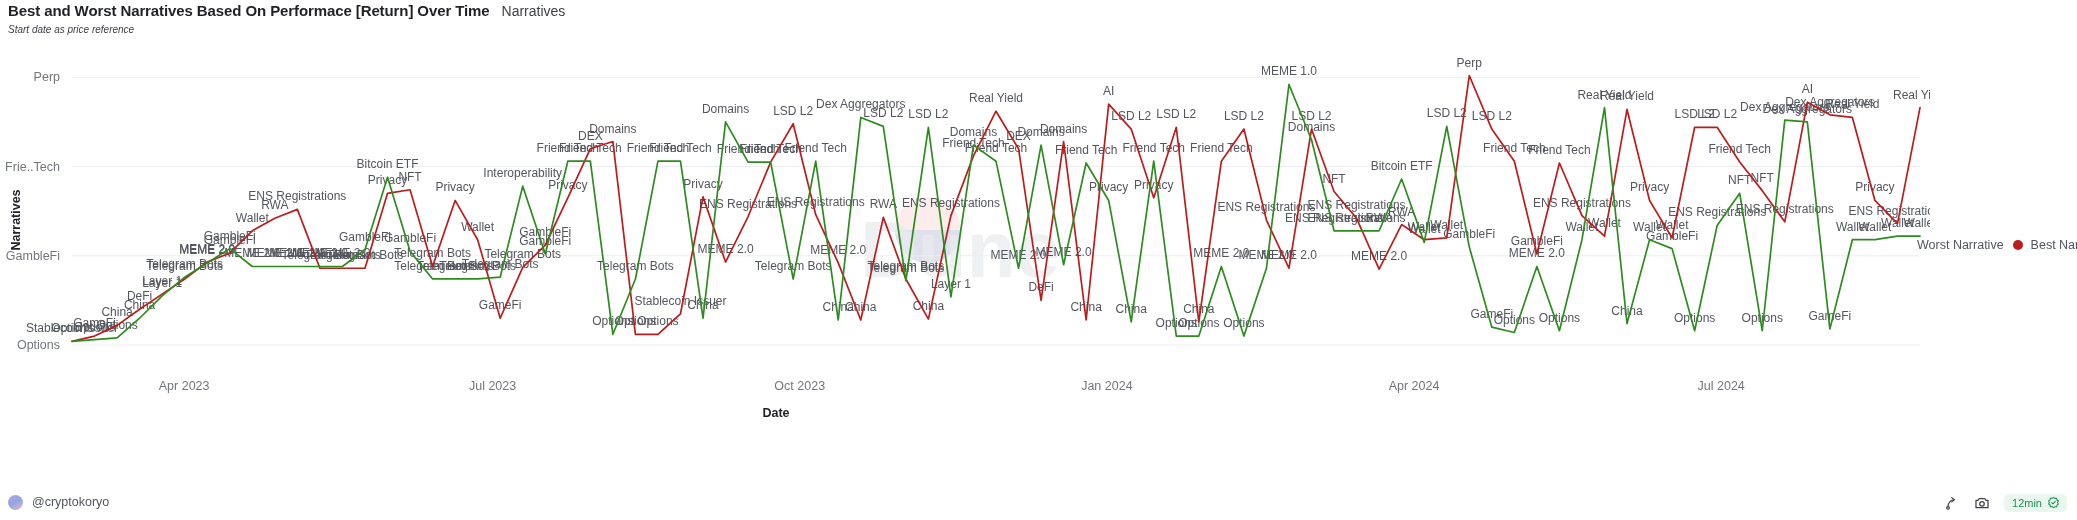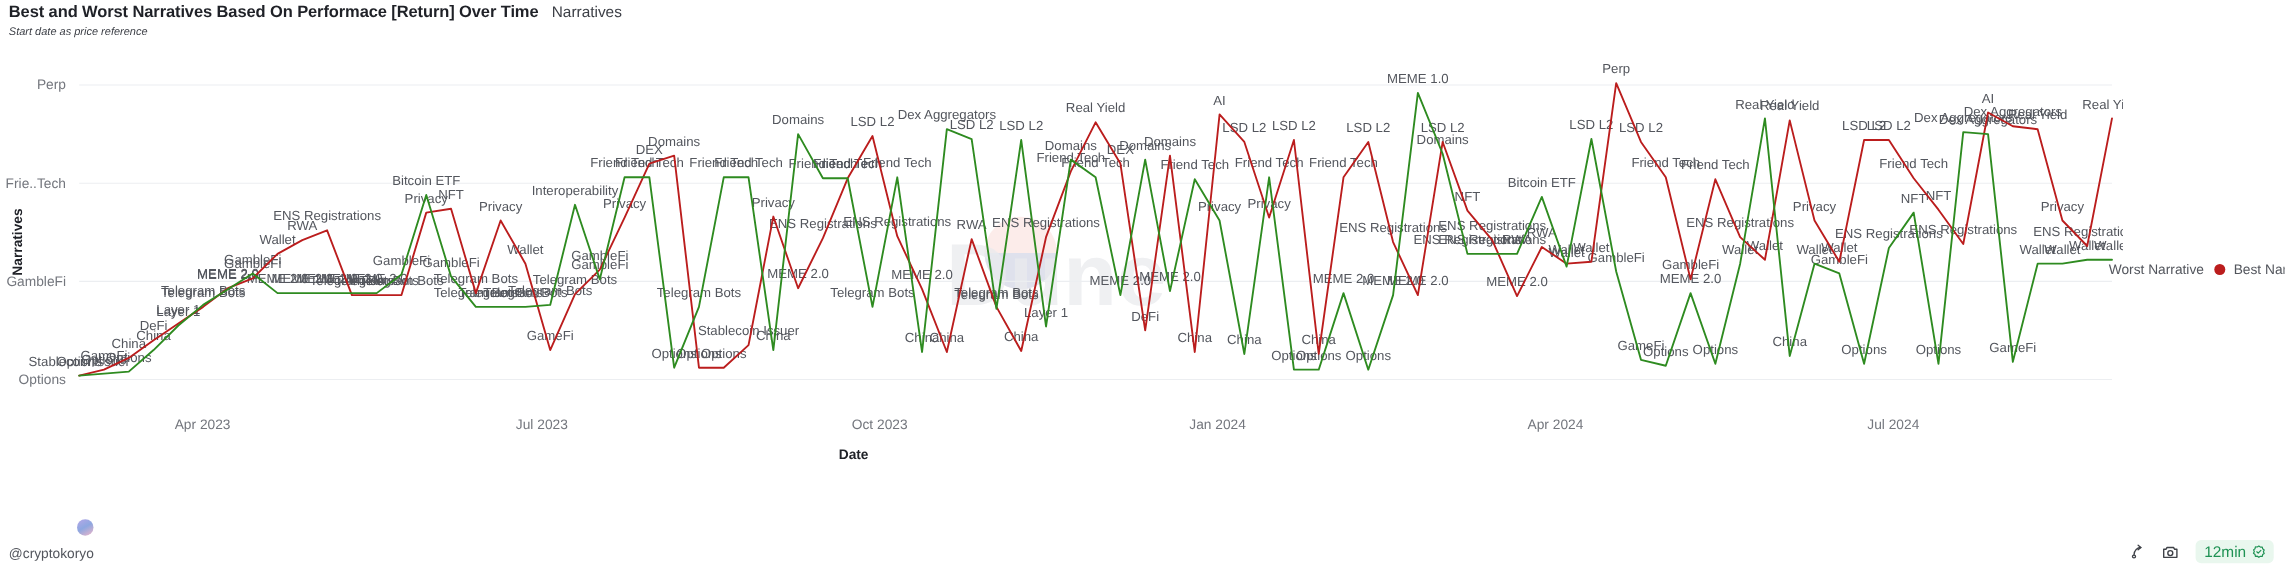--- a/index.html
+++ b/index.html
@@ -126,23 +126,22 @@
     height: 10px;
     border-radius: 50%;
     flex: 0 0 auto;
   }
   
   .footer-left {
     position: absolute;
     left: 8px;
     bottom: 10px;
     display: flex;
-    align-items: flex-end;
+    align-items: flex-start;
     gap: 9px;
-    flex-direction: column;
   }
   .avatar {
     width: 15px;
     height: 15px;
     border-radius: 50%;
     background: linear-gradient(150deg, #b6a8e8 0%, #8ea7e0 48%, #f0b6c8 100%);
     flex: 0 0 auto;
   }
   .handle {
     font-size: 12.5px;
@@ -166,21 +165,21 @@
     color: #3f4248;
   }
   .freshness {
     display: flex;
     align-items: center;
     gap: 5px;
     background: #e9f7ee;
     color: #1f9254;
     border-radius: 5px;
     padding: 2px 7px 3px 8px;
-    font-size: 14px;
+    font-size: 11px;
     cursor: pointer;
     text-align: right;
   }
 </style>
 </head>
 <body>
 
 <div id="root">
 
   <div class="header">

